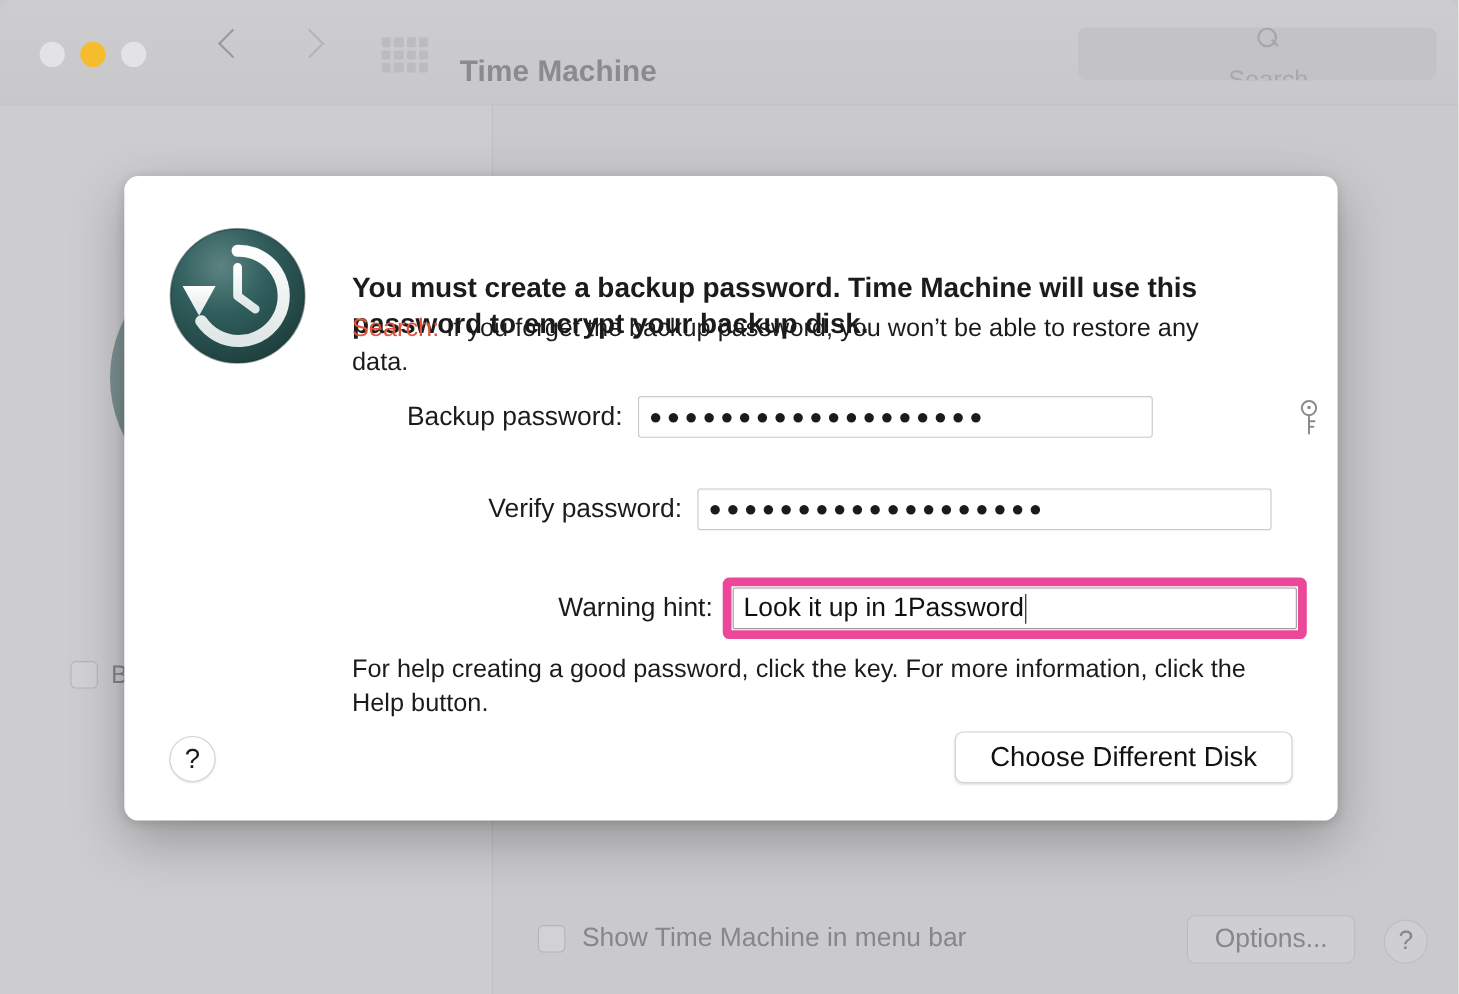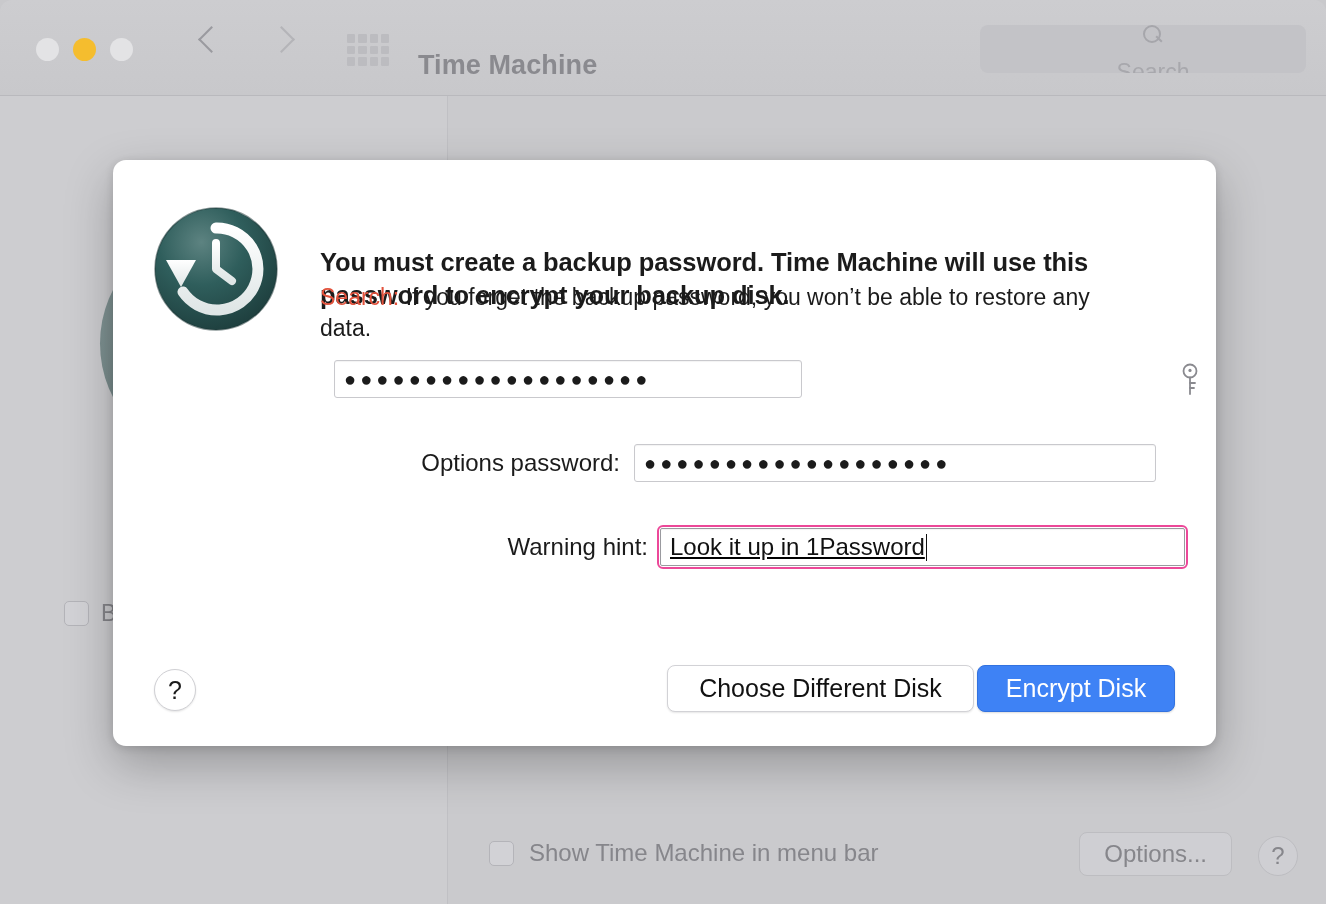--- a/index.html
+++ b/index.html
@@ -318,25 +318,24 @@
   }
 
   #row-verify { left: 207px; top: 284px; }
   #row-verify .field-label { width: 300px; }
   #row-verify .text-field { width: 522px; margin-left: 14px; }
 
   #row-hint { left: 207px; top: 365px; }
   #row-hint .field-label { width: 328px; }
   #hint-focus {
     margin-left: 9px;
-    border: 2px solid #ec4899;
+    border: 8px solid #ec4899;
     border-radius: 6px;
     padding: 1px;
     width: 531px;
-    text-decoration: underline;
   }
   #hint-focus .text-field {
     width: 100%;
     border: 1px solid #9a9a9f;
     border-radius: 2px;
     height: 38px;
     position: relative;
   }
   .caret {
     display: inline-block;
@@ -483,52 +482,53 @@
       <path d="M64 38 L64 64 L80 76" fill="none" stroke="url(#tmr)" stroke-width="8" stroke-linecap="round" stroke-linejoin="round"></path>
     </svg>
 
     <div id="sheet-heading">You must create a backup password. Time Machine will use this password to encrypt your backup disk.</div>
 
     <div id="sheet-warning">
       <span class="warn-label">Search:</span><span> If you forget the backup password, you won’t be able to restore any data.</span>
     </div>
 
     <div class="form-row" id="row-backup">
+      <span class="field-label">Backup password:</span>
       <span class="text-field">
         <span class="dots">●●●●●●●●●●●●●●●●●●●</span>
       </span>
     </div>
 
     <svg id="key-button" viewBox="0 0 24 36">
       <circle cx="12" cy="9" r="6.5" fill="none" stroke="#8a8a8f" stroke-width="1.8"></circle>
       <circle cx="12" cy="8.4" r="1.6" fill="#8a8a8f"></circle>
       <path d="M12 15.5 L12 32" fill="none" stroke="#8a8a8f" stroke-width="1.8" stroke-linecap="round"></path>
       <path d="M12 21 L17 21" fill="none" stroke="#8a8a8f" stroke-width="1.8" stroke-linecap="round"></path>
       <path d="M12 26 L16 26" fill="none" stroke="#8a8a8f" stroke-width="1.8" stroke-linecap="round"></path>
     </svg>
 
     <div class="form-row" id="row-verify">
-      <span class="field-label">Options password:</span>
+      <span class="field-label">Verify password:</span>
       <span class="text-field">
         <span class="dots">●●●●●●●●●●●●●●●●●●●</span>
       </span>
     </div>
 
     <div class="form-row" id="row-hint">
       <span class="field-label">Warning hint:</span>
       <span id="hint-focus">
         <span class="text-field">
           <span>Look it up in 1Password</span>
             <span class="caret"></span>
         </span>
       </span>
     </div>
 
+    <div id="sheet-help-text">For help creating a good password, click the key. For more information, click the Help button.</div>
 
     <div id="sheet-help-button">?</div>
 
     <div id="sheet-buttons">
       <div class="dlg-btn secondary">Choose Different Disk</div>
-      <div class="dlg-btn primary">Encrypt Disk</div>
     </div>
   </div>
 
 </div>
 
 </body></html>

